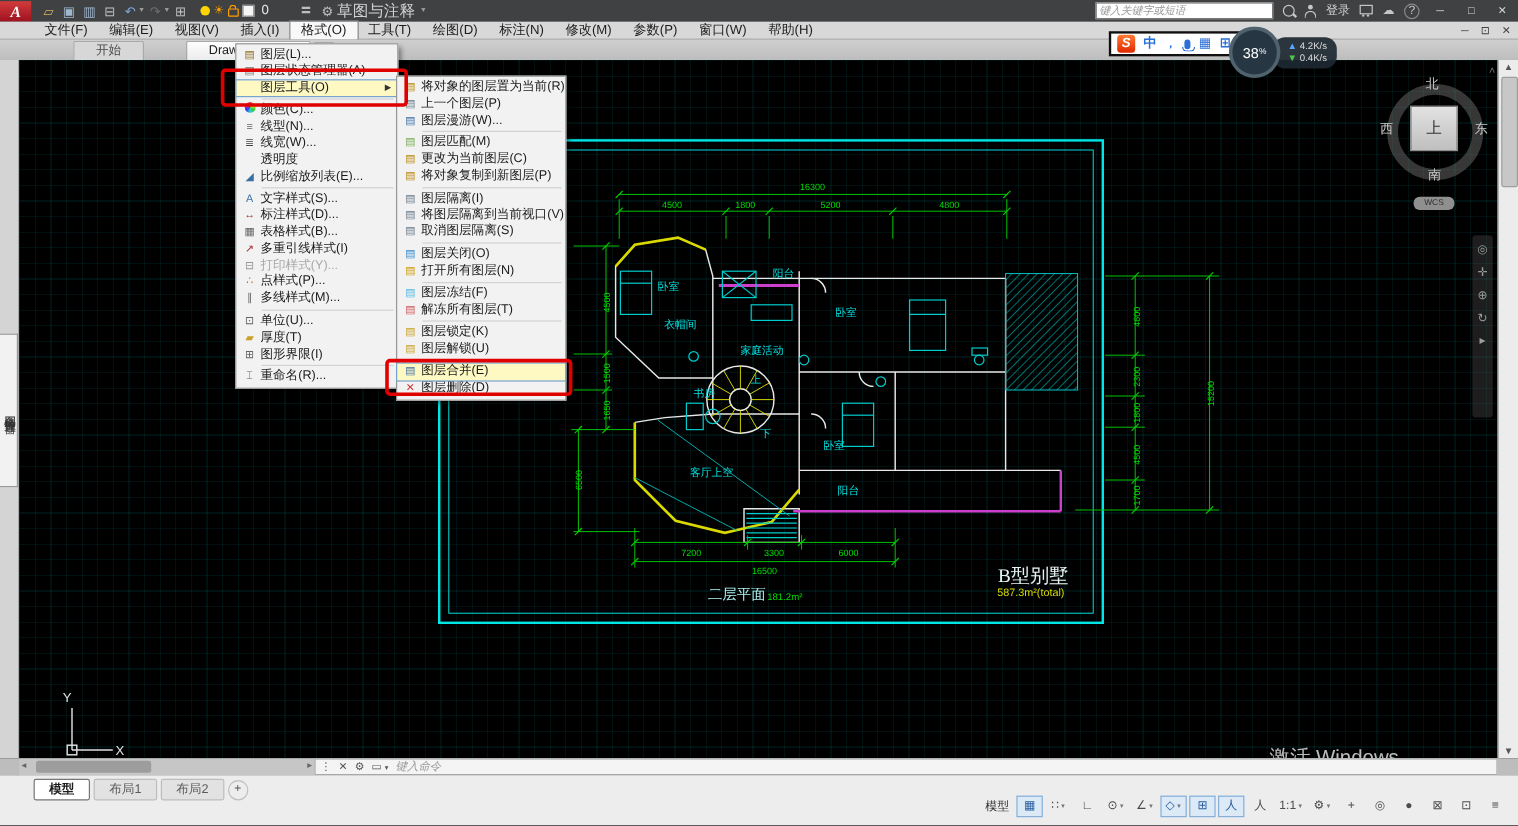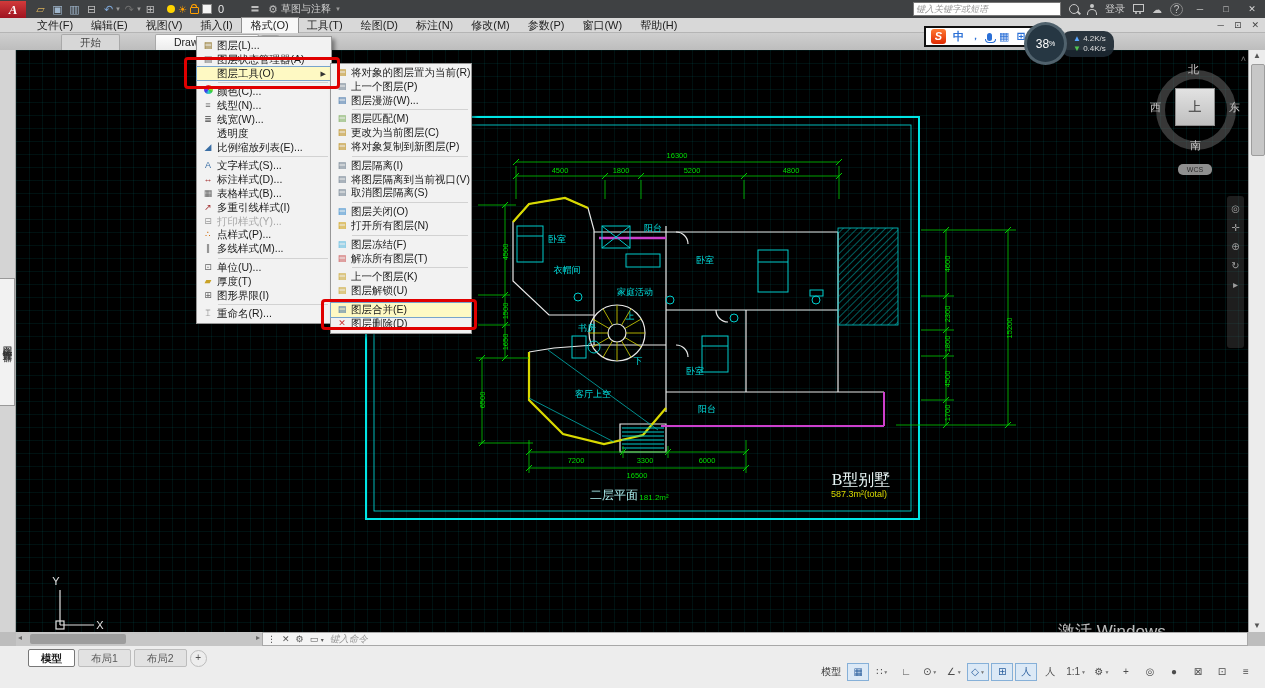--- a/index.html
+++ b/index.html
@@ -145,21 +145,21 @@
       </div>
   <div class="layergrp">
     <span class="bulb"></span>
     <span class="sun">☀</span>
     <span class="lockico"></span>
     <span class="swatch"></span>
     <span class="layer-val">0</span>
   </div>
   <span class="qi" style="color:#bdbdbd;font-size:10px;">〓</span>
   <span class="qi" style="color:#bdbdbd;margin-left:8px;">⚙</span>
-  <span style="margin-left:3px;font-size:10px;">草图与注释</span>
+  <span style="margin-left:3px;font-size:13px;">草图与注释</span>
   <span class="caret" style="font-size:6px;color:#9a9a9a;margin-left:4px;">▼</span>
   <div class="tb-right">
     <div class="searchbox">键入关键字或短语</div>
     <span class="ico-mag"></span>
     <span class="ico-person"></span>
     <span style="font-size:10px;">登录</span>
     <span class="ico-cart"></span>
     <span style="color:#c6c6c6;font-size:10px;">☁</span>
     <span style="color:#c6c6c6;font-size:10px;border:1px solid #888;border-radius:50%;width:11px;height:11px;line-height:11px;text-align:center;">?</span>
     <span class="winbtn">─</span>
@@ -622,21 +622,21 @@
         <span class="ic" style="color: rgb(85, 184, 224);">▤</span>
         <span class="lbl">图层冻结(F)</span>
       </div>
       <div class="mi">
         <span class="ic" style="color: rgb(204, 85, 85);">▤</span>
         <span class="lbl">解冻所有图层(T)</span>
       </div>
       <div class="msep"></div>
       <div class="mi">
         <span class="ic" style="color: rgb(201, 162, 39);">▤</span>
-        <span class="lbl">上一个图层(K)</span>
+        <span class="lbl">图层锁定(K)</span>
       </div>
       <div class="mi">
         <span class="ic" style="color: rgb(201, 162, 39);">▤</span>
         <span class="lbl">图层解锁(U)</span>
       </div>
       <div class="msep"></div>
       <div class="mi hl">
         <span class="ic" style="color: rgb(58, 110, 165);">▤</span>
         <span class="lbl">图层合并(E)</span>
       </div>

